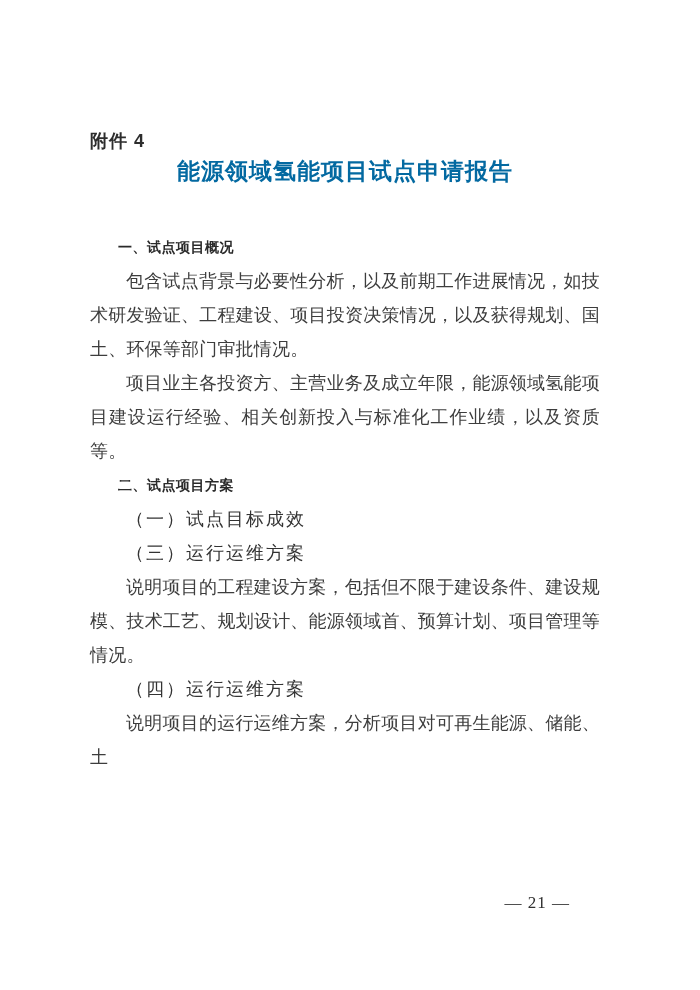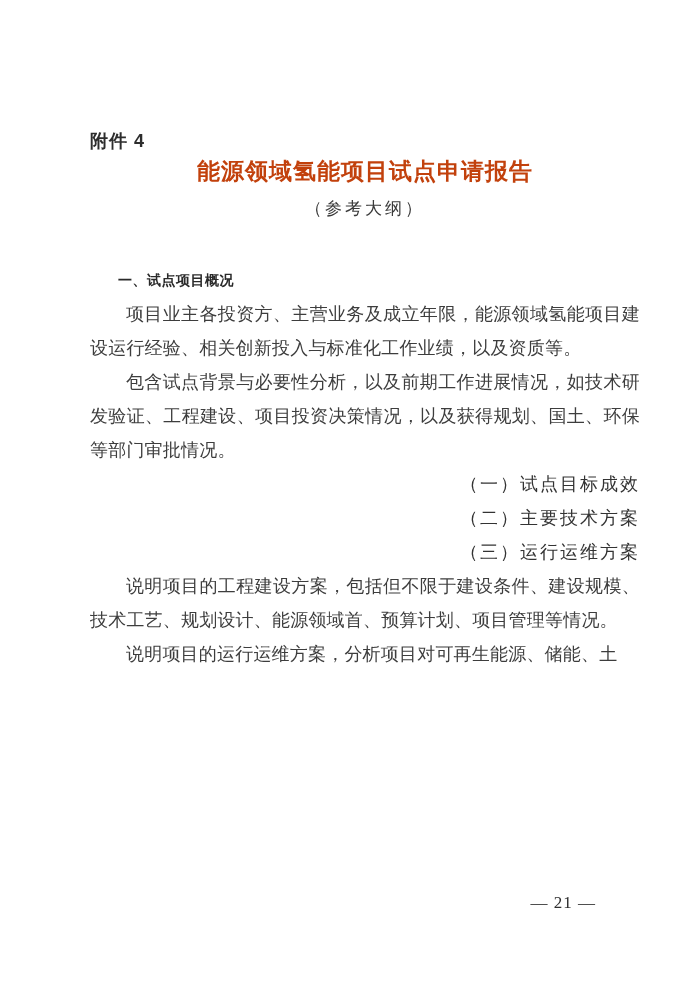--- a/index.html
+++ b/index.html
@@ -7,41 +7,41 @@
     padding: 0;
     background: #ffffff;
   }
   .page {
     position: relative;
     width: 700px;
     height: 990px;
     margin: 0 auto;
     background: #ffffff;
     box-sizing: border-box;
-    padding: 128px 60px 0 90px;
+    padding: 128px 100px 0 90px;
     overflow: hidden;
     font-family: "Liberation Serif", serif;
     color: #3a3a3a;
   }
   .attachment {
     font-family: "Liberation Sans", sans-serif;
     font-weight: 700;
     font-size: 18px;
     line-height: 26px;
     color: #2d2d2d;
     letter-spacing: 1px;
   }
   .title {
     margin: 2px 0 0 0;
     font-family: "Liberation Serif", serif;
     font-weight: 700;
     font-size: 23px;
     line-height: 32px;
     text-align: center;
-    color: #c2410c;
+    color: #0369a1;
     letter-spacing: 1px;
   }
   .subtitle {
     margin-top: 9px;
     font-size: 17px;
     line-height: 24px;
     text-align: center;
     color: #3a3a3a;
     letter-spacing: 3px;
   }
@@ -61,69 +61,68 @@
     letter-spacing: 0.5px;
   }
   .content h3 {
     margin: 0;
     font-weight: 400;
     font-size: 18px;
     line-height: 34px;
     color: #333333;
     text-indent: 2em;
     letter-spacing: 2px;
-    text-align: right;
   }
   .content p {
     margin: 0;
     text-indent: 2em;
     text-align: justify;
     letter-spacing: 0.2px;
     color: #3d3d3d;
   }
   .page-number {
     position: absolute;
     top: 893px;
-    right: 104px;
+    right: 130px;
     font-size: 17px;
     letter-spacing: 1px;
     color: #2f2f2f;
     font-family: "Liberation Serif", serif;
   }
 </style>
 </head>
 <body>
 
 <div class="page">
 
   <div class="attachment">附件 4</div>
 
   <h1 class="title">能源领域氢能项目试点申请报告</h1>
 
-  <div class="subtitle">（参考大纲）</div>
 
   <div class="content">
 
     <h2>一、试点项目概况</h2>
 
+    <p>包含试点背景与必要性分析，以及前期工作进展情况，如技术研发验证、工程建设、项目投资决策情况，以及获得规划、国土、环保等部门审批情况。</p>
+
     <p>项目业主各投资方、主营业务及成立年限，能源领域氢能项目建设运行经验、相关创新投入与标准化工作业绩，以及资质等。</p>
 
-    <p>包含试点背景与必要性分析，以及前期工作进展情况，如技术研发验证、工程建设、项目投资决策情况，以及获得规划、国土、环保等部门审批情况。</p>
-
+    <h2>二、试点项目方案</h2>
 
     <h3>（一）试点目标成效</h3>
 
 
-    <h3>（二）主要技术方案</h3>
 
 
     <h3>（三）运行运维方案</h3>
 
     <p>说明项目的工程建设方案，包括但不限于建设条件、建设规模、技术工艺、规划设计、能源领域首、预算计划、项目管理等情况。</p>
 
+    <h3>（四）运行运维方案</h3>
 
     <p>说明项目的运行运维方案，分析项目对可再生能源、储能、土</p>
 
   </div>
 
   <div class="page-number">— 21 —</div>
 
 </div>
 
 </body></html>

